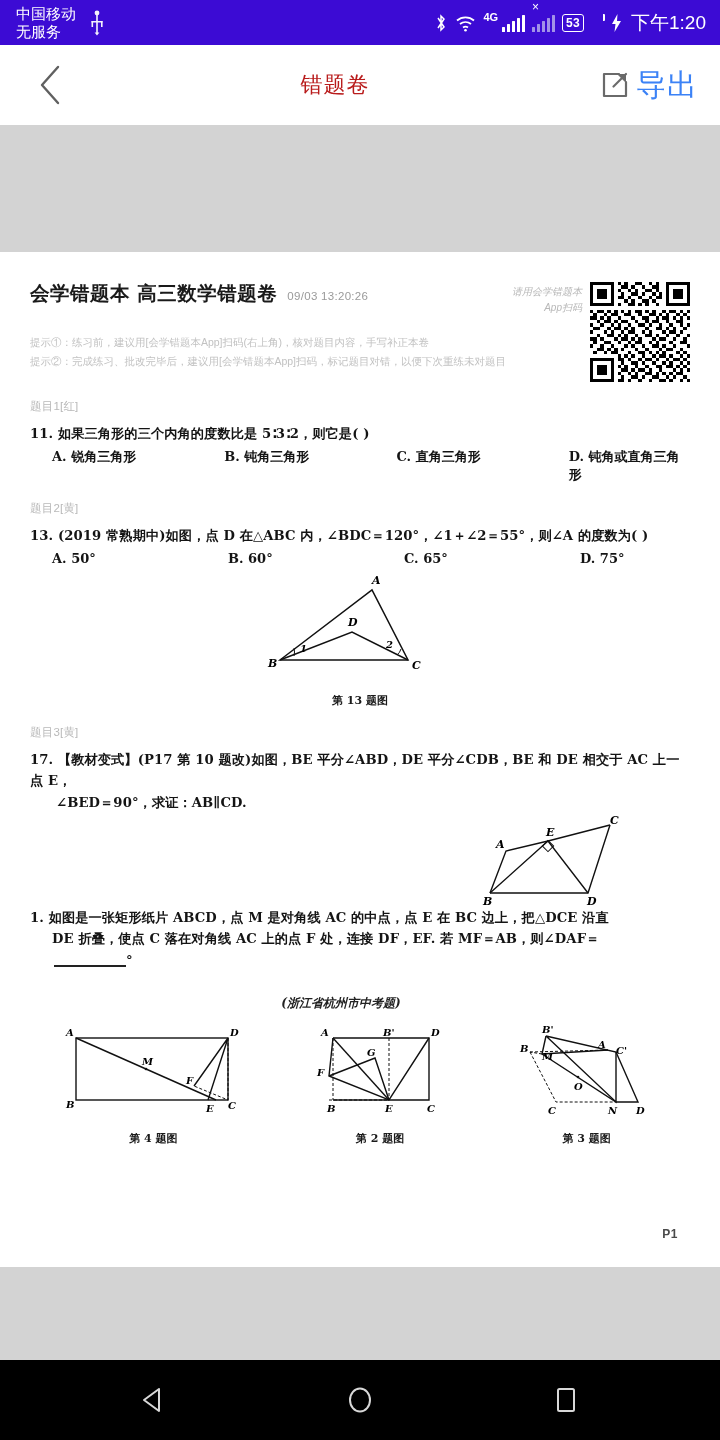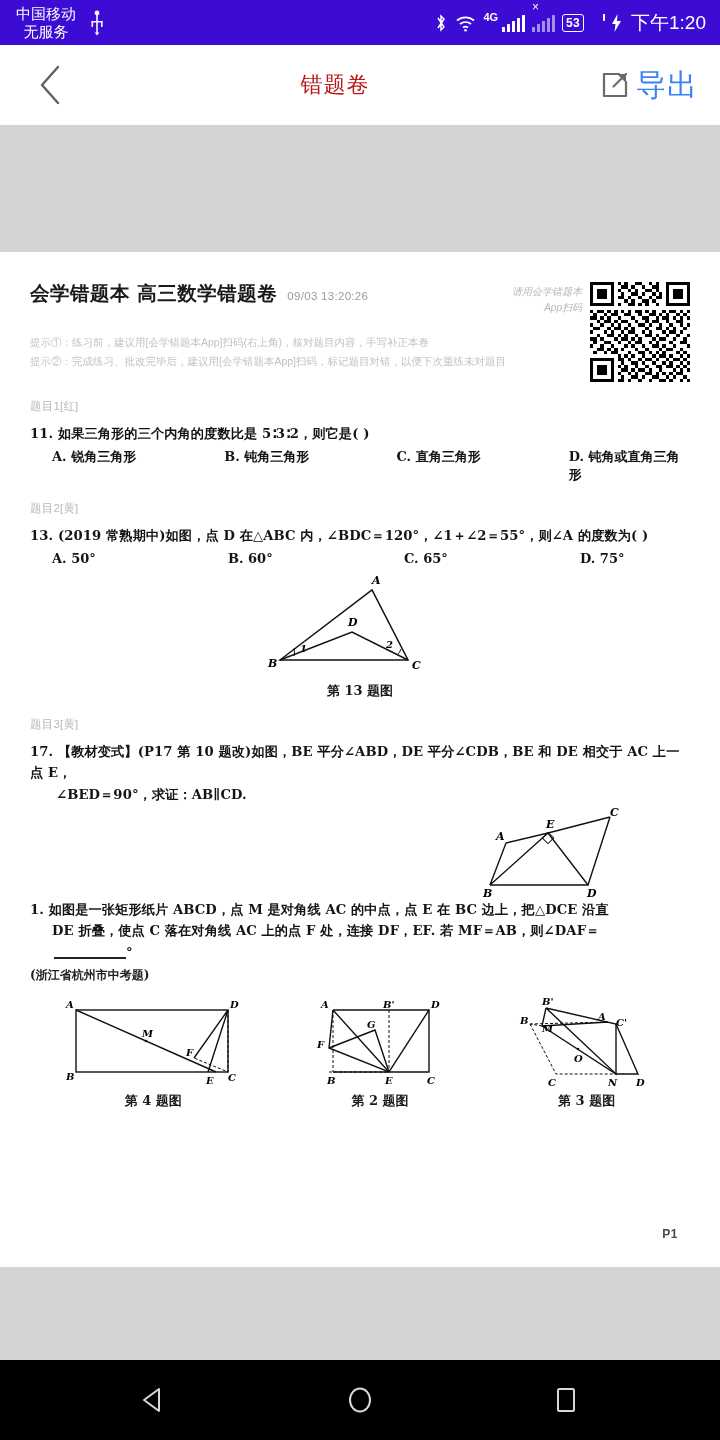--- a/index.html
+++ b/index.html
@@ -12,21 +12,21 @@
   }
 
   
   .statusbar {
     height:45px; background:#3c0bd4;
     display:flex; align-items:center; justify-content:space-between;
     padding:0 14px 0 16px; color:#fff;
   }
   .carrier { font-size:15px; line-height:1.15; }
   .carrier div { white-space:nowrap; }
-  .sb-left { display:flex; align-items:center; gap:14px;text-align:center; }
+  .sb-left { display:flex; align-items:center; gap:14px; }
   .sb-right { display:flex; align-items:center; gap:7px; }
   .usb-ic { width:14px; height:26px; opacity:.95; }
   .net-label { font-size:11px; font-weight:bold; position:relative; top:-6px; margin-right:-3px; }
   .bars { display:flex; align-items:flex-end; gap:2px; height:18px; }
   .bars i { width:3px; background:#fff; display:block; border-radius:.5px; }
   .bars i:nth-child(1){height:5px} .bars i:nth-child(2){height:8px}
   .bars i:nth-child(3){height:11px} .bars i:nth-child(4){height:14px}
   .bars i:nth-child(5){height:17px}
   .bars.dim i { background:#a392e8; }
   .simx { position:relative; }
@@ -80,26 +80,26 @@
   .q-body { font-family:"DejaVu Serif", serif; color:#141414; }
   .q-stem { font-size:13.2px; line-height:1.62; font-weight:bold; letter-spacing:.1px; }
   .opts { display:flex; margin-top:4px; font-size:13px; font-weight:bold; padding-left:22px; }
   .opts span:nth-child(1){ width:176px; }
   .opts span:nth-child(2){ width:176px; }
   .opts span:nth-child(3){ width:176px; }
 
   .fig-block { display:flex; justify-content:center; margin-top:6px; }
   .fig-cap {
     text-align:center; font-family:"DejaVu Serif", serif;
-    font-size:13px; font-weight:bold; color:#1a1a1a; margin-top:1px;
+    font-size:11px; font-weight:bold; color:#1a1a1a; margin-top:12px;
   }
   .fig-right { display:flex; justify-content:flex-end; padding-right:60px; margin-top:2px; }
   .src-line {
-    text-align:left; padding-right:38px; margin-top:4px;
-    font-family:"DejaVu Serif", serif; font-size:12px; 
+    text-align:center; padding-right:38px; margin-top:24px;
+    font-family:"DejaVu Serif", serif; font-size:12px; font-style:italic;
     font-weight:bold; color:#222;
   }
   .fig-row { display:flex; justify-content:space-around; align-items:flex-start; margin-top:12px; }
   .fig-item { display:flex; flex-direction:column; align-items:center; }
   .blank-line {
     display:inline-block; width:72px; border-bottom:2px solid #222;
     height:13px; vertical-align:-2px; margin-left:2px;
   }
   .pagenum {
     position:absolute; right:42px; bottom:26px;

